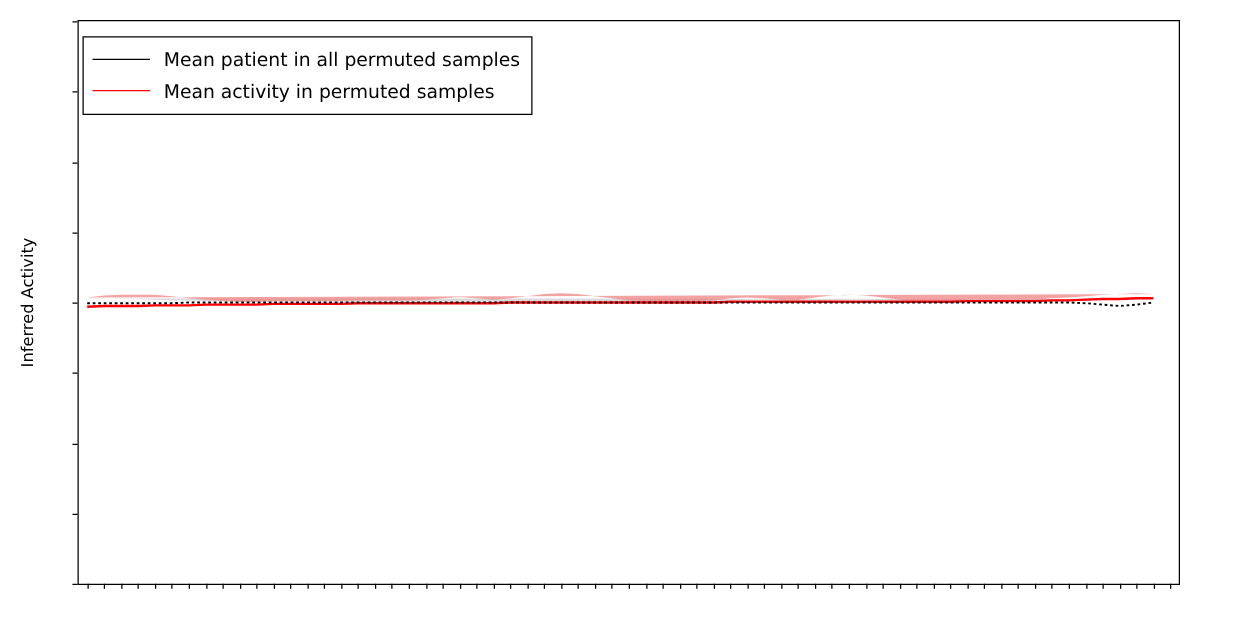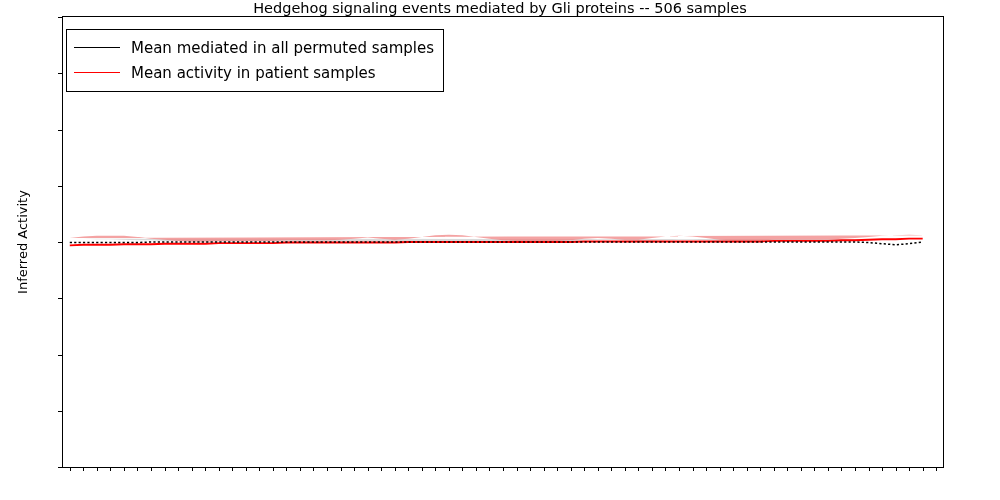--- a/index.html
+++ b/index.html
@@ -63,44 +63,43 @@
     display:inline-block;width:46px;height:0;
     border-top-width:1.3px;border-top-style:solid;margin-right:11px;
   }
   .legend-text{font-size:15px;color:#000;white-space:nowrap;}
 </style>
 </head>
 <body>
 
 <div id="figure">
 
-  <div id="title">Hedgehog signaling events mediated by Gli proteins -- 506 samples</div>
 
   <div id="ylabel" style="left: 15px; top: 242px; transform: rotate(-90deg) translate(-50%, 0px);">Inferred Activity</div>
 
   <div id="axes">
     <div id="plotclip">
       <svg id="plotsvg" width="880" height="450">
           <path d="M6.77,221.63 L20.31,221.63 L33.85,222.19 L47.38,222.19 L60.92,222.75 L74.46,223.31 L88.00,223.31 L101.54,223.88 L115.08,223.88 L128.62,224.44 L142.15,224.44 L155.69,224.44 L169.23,224.44 L182.77,224.44 L196.31,224.44 L209.85,224.44 L223.38,224.44 L236.92,224.44 L250.46,224.44 L264.00,224.44 L277.54,224.44 L291.08,224.44 L304.62,224.44 L318.15,224.44 L331.69,224.44 L345.23,224.44 L358.77,224.44 L372.31,223.88 L385.85,223.88 L399.38,223.88 L412.92,223.88 L426.46,223.88 L440.00,224.44 L453.54,224.44 L467.08,224.44 L480.62,224.44 L494.15,224.44 L507.69,223.88 L521.23,223.31 L534.77,222.75 L548.31,222.75 L561.85,223.31 L575.38,223.88 L588.92,223.88 L602.46,223.31 L616.00,222.75 L629.54,222.75 L643.08,223.31 L656.62,223.88 L670.15,224.44 L683.69,224.44 L697.23,224.44 L710.77,224.44 L724.31,224.44 L737.85,224.44 L751.38,224.44 L764.92,224.44 L778.46,223.88 L792.00,223.31 L805.54,222.75 L819.08,222.19 L832.62,222.19 L846.15,222.19 L859.69,222.19 L873.23,NaN L873.23,NaN L859.69,227.81 L846.15,231.19 L832.62,233.44 L819.08,231.19 L805.54,228.37 L792.00,226.69 L778.46,226.12 L764.92,225.56 L751.38,225.56 L737.85,225.56 L724.31,225.56 L710.77,225.56 L697.23,225.56 L683.69,225.56 L670.15,225.56 L656.62,226.12 L643.08,226.69 L629.54,227.25 L616.00,227.25 L602.46,226.69 L588.92,226.12 L575.38,226.12 L561.85,226.69 L548.31,227.25 L534.77,227.25 L521.23,226.69 L507.69,226.12 L494.15,225.56 L480.62,225.56 L467.08,225.56 L453.54,225.56 L440.00,225.56 L426.46,226.12 L412.92,226.12 L399.38,226.12 L385.85,226.12 L372.31,226.12 L358.77,225.56 L345.23,225.56 L331.69,225.56 L318.15,225.56 L304.62,225.56 L291.08,225.56 L277.54,225.56 L264.00,225.56 L250.46,225.56 L236.92,225.56 L223.38,225.56 L209.85,225.56 L196.31,225.56 L182.77,225.56 L169.23,225.56 L155.69,225.56 L142.15,225.56 L128.62,225.56 L115.08,226.12 L101.54,226.12 L88.00,226.69 L74.46,227.81 L60.92,228.37 L47.38,228.94 L33.85,228.94 L20.31,229.50 L6.77,229.50 Z" fill="#bfbfbf" fill-opacity="0.58" stroke="none"></path>
           <path d="M6.77,221.06 L20.31,219.38 L33.85,218.81 L47.38,218.81 L60.92,218.81 L74.46,219.94 L88.00,221.63 L101.54,222.75 L115.08,223.88 L128.62,224.44 L142.15,224.44 L155.69,223.88 L169.23,223.88 L182.77,223.88 L196.31,223.88 L209.85,223.88 L223.38,223.31 L236.92,223.31 L250.46,223.31 L264.00,223.31 L277.54,222.75 L291.08,221.63 L304.62,220.50 L318.15,221.63 L331.69,222.75 L345.23,221.63 L358.77,219.94 L372.31,218.25 L385.85,217.69 L399.38,218.25 L412.92,219.94 L426.46,221.63 L440.00,223.31 L453.54,223.88 L467.08,223.88 L480.62,223.88 L494.15,223.88 L507.69,223.31 L521.23,221.63 L534.77,221.06 L548.31,221.63 L561.85,222.75 L575.38,222.75 L588.92,221.06 L602.46,219.38 L616.00,218.81 L629.54,219.38 L643.08,221.06 L656.62,222.75 L670.15,223.31 L683.69,223.31 L697.23,223.31 L710.77,222.75 L724.31,222.75 L737.85,222.75 L751.38,222.75 L764.92,222.75 L778.46,221.63 L792.00,221.06 L805.54,219.94 L819.08,218.81 L832.62,218.25 L846.15,217.69 L859.69,218.25 L873.23,NaN L873.23,NaN L859.69,225.00 L846.15,225.56 L832.62,226.12 L819.08,225.56 L805.54,225.56 L792.00,225.56 L778.46,225.00 L764.92,225.00 L751.38,225.00 L737.85,225.00 L724.31,225.00 L710.77,225.00 L697.23,225.56 L683.69,225.56 L670.15,225.56 L656.62,226.12 L643.08,227.81 L629.54,229.50 L616.00,230.06 L602.46,229.50 L588.92,227.81 L575.38,226.12 L561.85,226.12 L548.31,227.25 L534.77,227.81 L521.23,227.25 L507.69,226.69 L494.15,226.12 L480.62,226.12 L467.08,226.12 L453.54,226.12 L440.00,226.69 L426.46,228.37 L412.92,230.06 L399.38,231.75 L385.85,232.31 L372.31,231.75 L358.77,230.06 L345.23,228.37 L331.69,228.37 L318.15,229.50 L304.62,230.62 L291.08,229.50 L277.54,228.37 L264.00,227.81 L250.46,227.81 L236.92,227.81 L223.38,227.81 L209.85,228.37 L196.31,228.37 L182.77,228.37 L169.23,228.37 L155.69,228.37 L142.15,228.94 L128.62,228.94 L115.08,229.50 L101.54,230.62 L88.00,232.87 L74.46,234.56 L60.92,235.69 L47.38,236.81 L33.85,236.81 L20.31,236.25 L6.77,235.69 Z" fill="#f08080" fill-opacity="0.72" stroke="none"></path>
           <path d="M6.77,228.37 L20.31,227.81 L33.85,227.81 L47.38,227.81 L60.92,227.25 L74.46,227.25 L88.00,227.25 L101.54,226.69 L115.08,226.69 L128.62,226.69 L142.15,226.69 L155.69,226.12 L169.23,226.12 L182.77,226.12 L196.31,226.12 L209.85,226.12 L223.38,225.56 L236.92,225.56 L250.46,225.56 L264.00,225.56 L277.54,225.56 L291.08,225.56 L304.62,225.56 L318.15,225.56 L331.69,225.56 L345.23,225.00 L358.77,225.00 L372.31,225.00 L385.85,225.00 L399.38,225.00 L412.92,225.00 L426.46,225.00 L440.00,225.00 L453.54,225.00 L467.08,225.00 L480.62,225.00 L494.15,225.00 L507.69,225.00 L521.23,224.44 L534.77,224.44 L548.31,224.44 L561.85,224.44 L575.38,224.44 L588.92,224.44 L602.46,224.44 L616.00,224.44 L629.54,224.44 L643.08,224.44 L656.62,224.44 L670.15,224.44 L683.69,224.44 L697.23,224.44 L710.77,223.88 L724.31,223.88 L737.85,223.88 L751.38,223.88 L764.92,223.88 L778.46,223.31 L792.00,223.31 L805.54,222.75 L819.08,222.19 L832.62,222.19 L846.15,221.63 L859.69,221.63 L873.23,NaN" fill="none" stroke="#ff0000" stroke-width="1.9"></path>
           <path d="M6.77,225.56 L20.31,225.56 L33.85,225.56 L47.38,225.56 L60.92,225.56 L74.46,225.56 L88.00,225.00 L101.54,225.00 L115.08,225.00 L128.62,225.00 L142.15,225.00 L155.69,225.00 L169.23,225.00 L182.77,225.00 L196.31,225.00 L209.85,225.00 L223.38,225.00 L236.92,225.00 L250.46,225.00 L264.00,225.00 L277.54,225.00 L291.08,225.00 L304.62,225.00 L318.15,225.00 L331.69,225.00 L345.23,225.00 L358.77,225.00 L372.31,225.00 L385.85,225.00 L399.38,225.00 L412.92,225.00 L426.46,225.00 L440.00,225.00 L453.54,225.00 L467.08,225.00 L480.62,225.00 L494.15,225.00 L507.69,225.00 L521.23,225.00 L534.77,225.00 L548.31,225.00 L561.85,225.00 L575.38,225.00 L588.92,225.00 L602.46,225.00 L616.00,225.00 L629.54,225.00 L643.08,225.00 L656.62,225.00 L670.15,225.00 L683.69,225.00 L697.23,225.00 L710.77,225.00 L724.31,225.00 L737.85,225.00 L751.38,225.00 L764.92,225.00 L778.46,225.00 L792.00,225.00 L805.54,225.56 L819.08,226.69 L832.62,227.81 L846.15,226.69 L859.69,225.00 L873.23,NaN" fill="none" stroke="#000000" stroke-width="1.5" stroke-dasharray="2.2,2.2"></path>
         </svg>
     </div>
   </div>
 
 
   <div id="legend">
     <div class="legend-row">
       <span class="legend-line" id="legline0" style="border-top-color: rgb(0, 0, 0);"></span>
-      <span class="legend-text">Mean mediated in all permuted samples</span>
+      <span class="legend-text">Mean patient in all permuted samples</span>
     </div>
     <div class="legend-row">
       <span class="legend-line" id="legline1" style="border-top-color: rgb(255, 0, 0);"></span>
-      <span class="legend-text">Mean activity in patient samples</span>
+      <span class="legend-text">Mean activity in permuted samples</span>
     </div>
   </div>
 
 <div class="ytick-label" style="left: 0px; width: 53px; top: 17px;"></div>
     <div class="ytick-mark" style="left: 58px; top: 17px;"></div>
     <div class="ytick-label" style="left: 0px; width: 53px; top: 73.25px;"></div>
     <div class="ytick-mark" style="left: 58px; top: 73.25px;"></div>
     <div class="ytick-label" style="left: 0px; width: 53px; top: 129.5px;"></div>
     <div class="ytick-mark" style="left: 58px; top: 129.5px;"></div>
     <div class="ytick-label" style="left: 0px; width: 53px; top: 185.75px;"></div>

